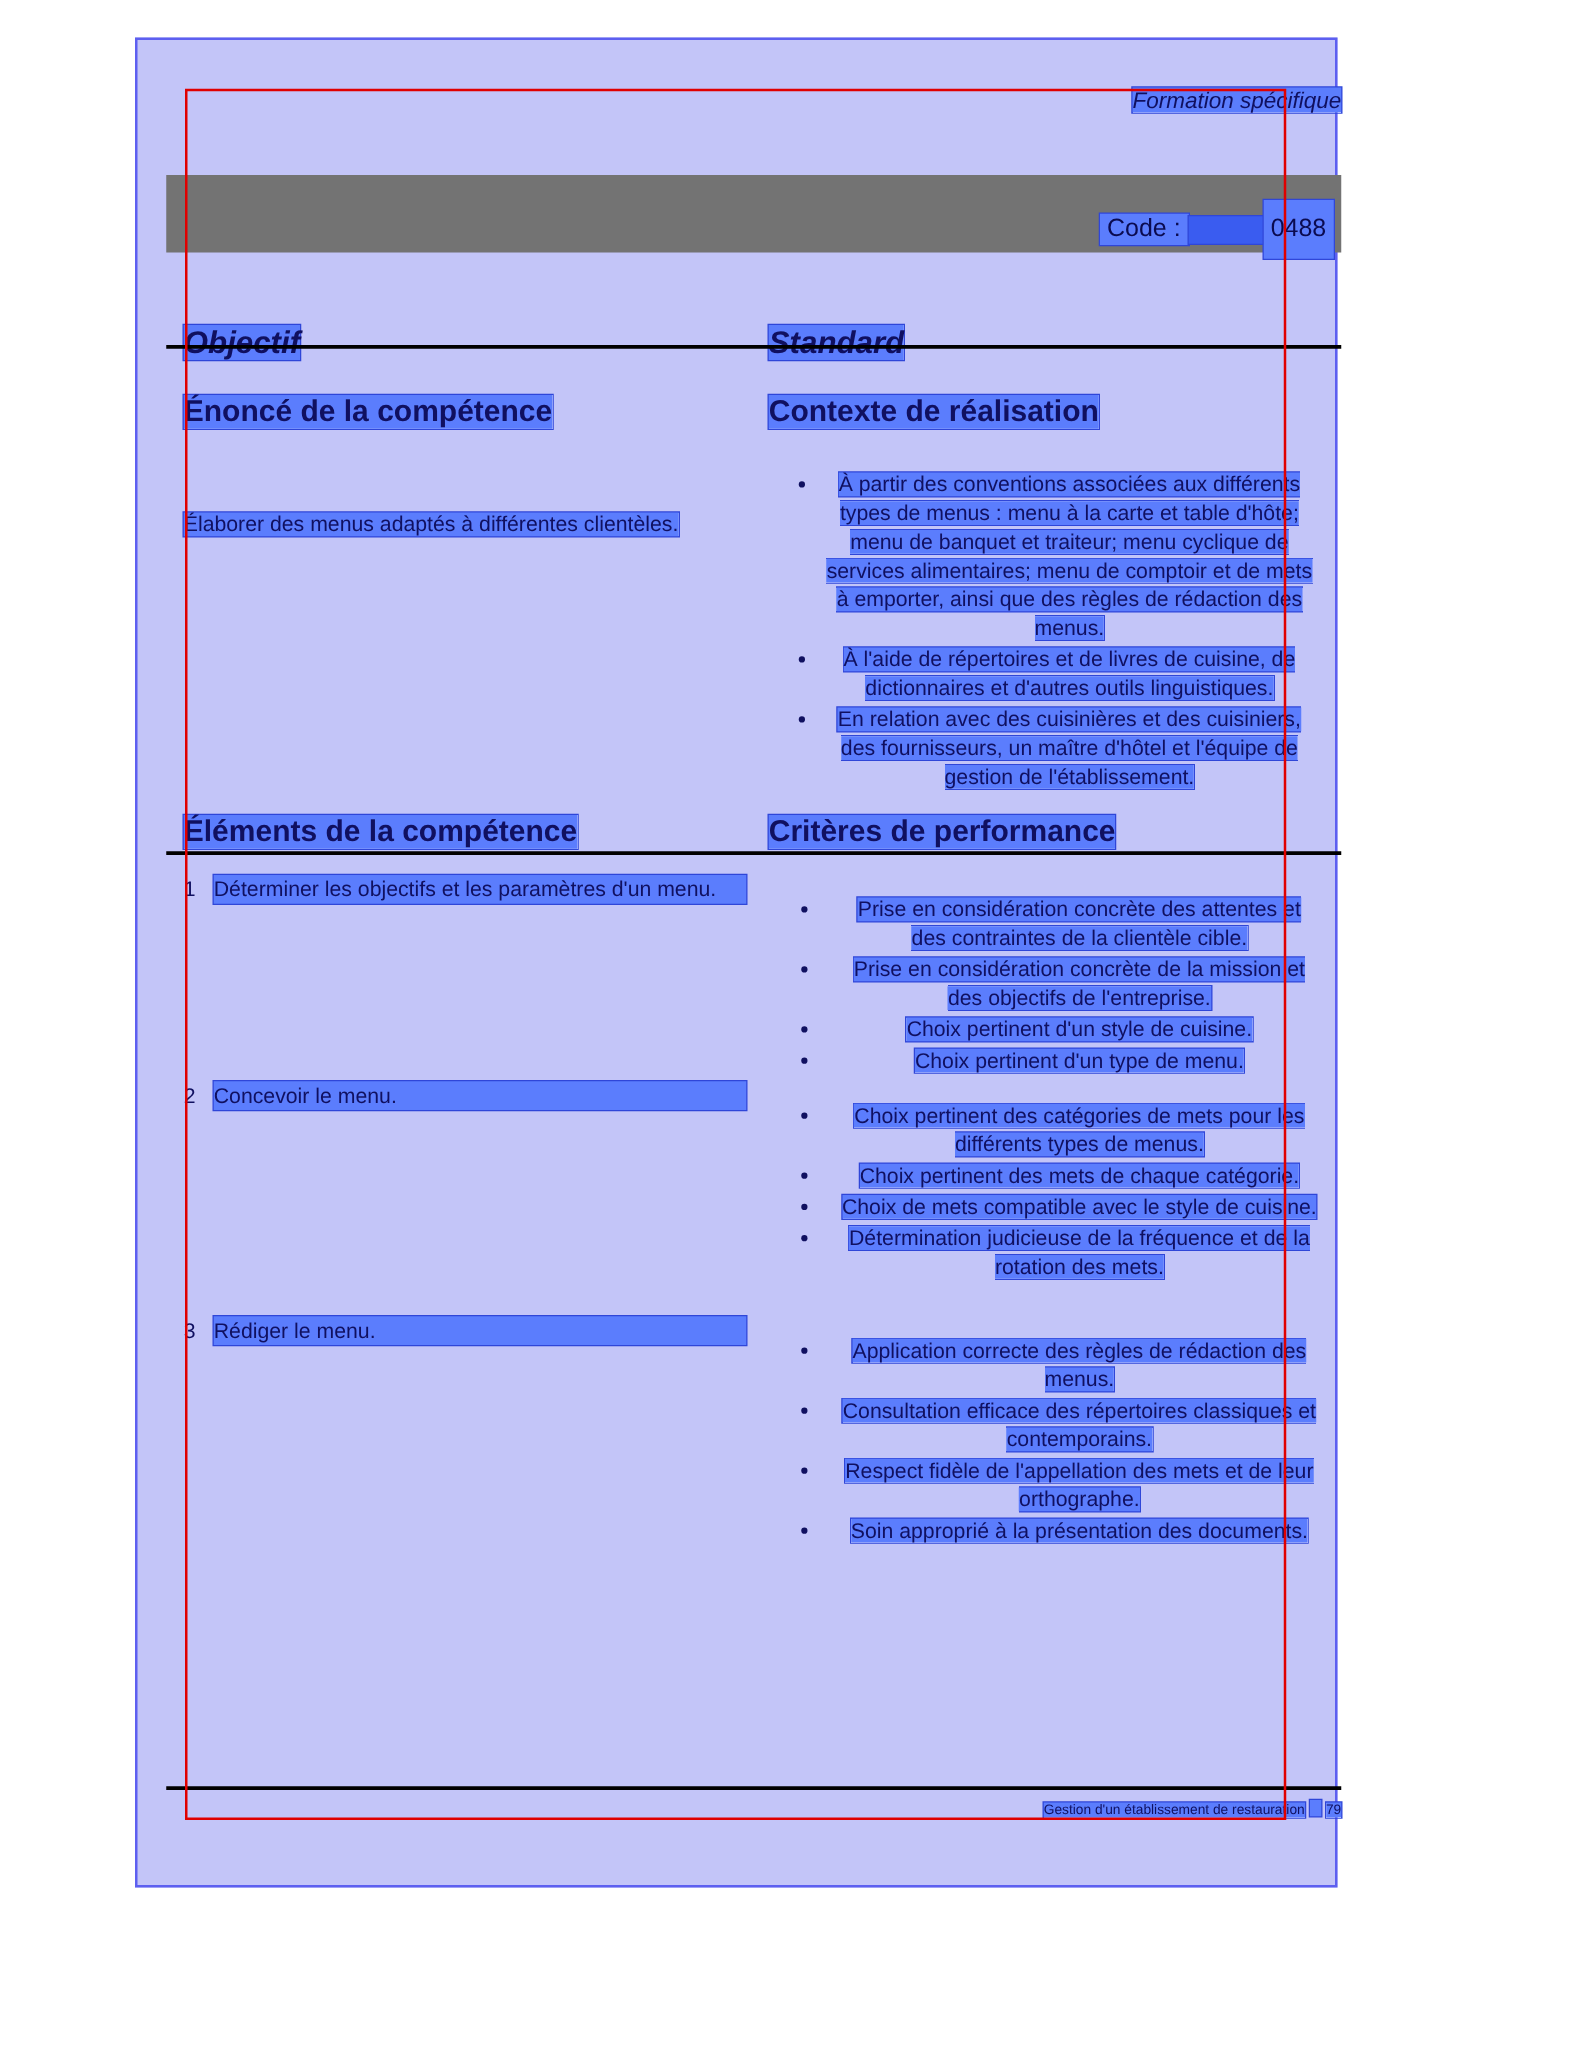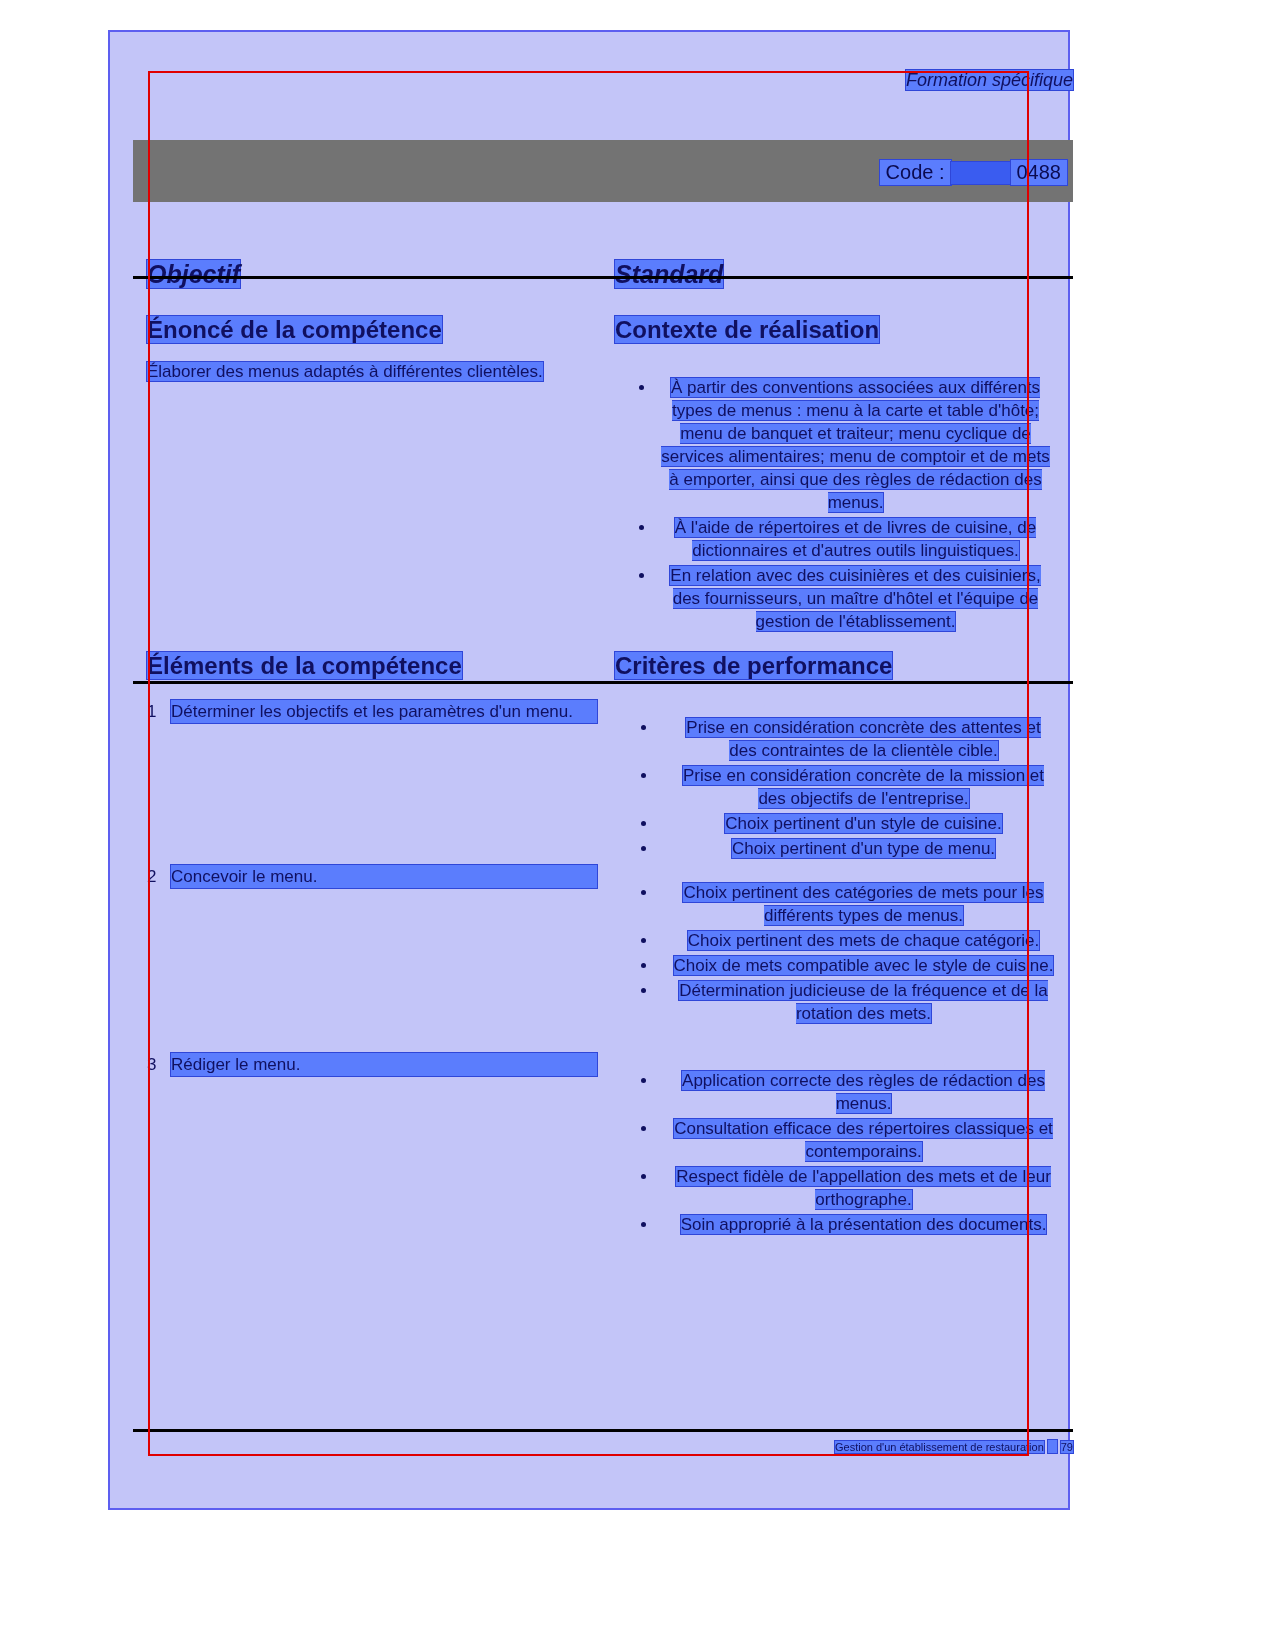--- a/index.html
+++ b/index.html
@@ -90,21 +90,21 @@
   .code-gap {
     width: 60px;
     height: 22px;
     background: #3a5cf0;
     box-shadow: 0 0 0 1px #2f46d8;
     display: inline-block;
   }
   .code-value {
     background: #5b7dfd;
     color: #0b0b50;
-    padding: 1px 6px;
+    padding: 12px 6px;
     box-shadow: 0 0 0 1px #2f46d8;
   }
   .title-row {
     position: absolute;
     left: 0px;
     top: 200px;
     width: 940px;
     height: 40px;
   }
   .title-objectif {
@@ -147,20 +147,21 @@
   .contexte-head { top: 256px; }
   .elements-head { top: 592px; }
   .criteres-head { top: 592px; text-align: right; }
   .col-left {
     position: absolute;
     left: 14px;
     width: 450px;
     font-size: 17px;
     color: #101060;
     line-height: 23px;
+    margin-top: 48px;
   }
   .col-right {
     position: absolute;
     left: 482px;
     width: 455px;
     font-size: 17px;
     color: #101060;
     line-height: 23px;
   }
   .enonce-body { top: 300px; }

